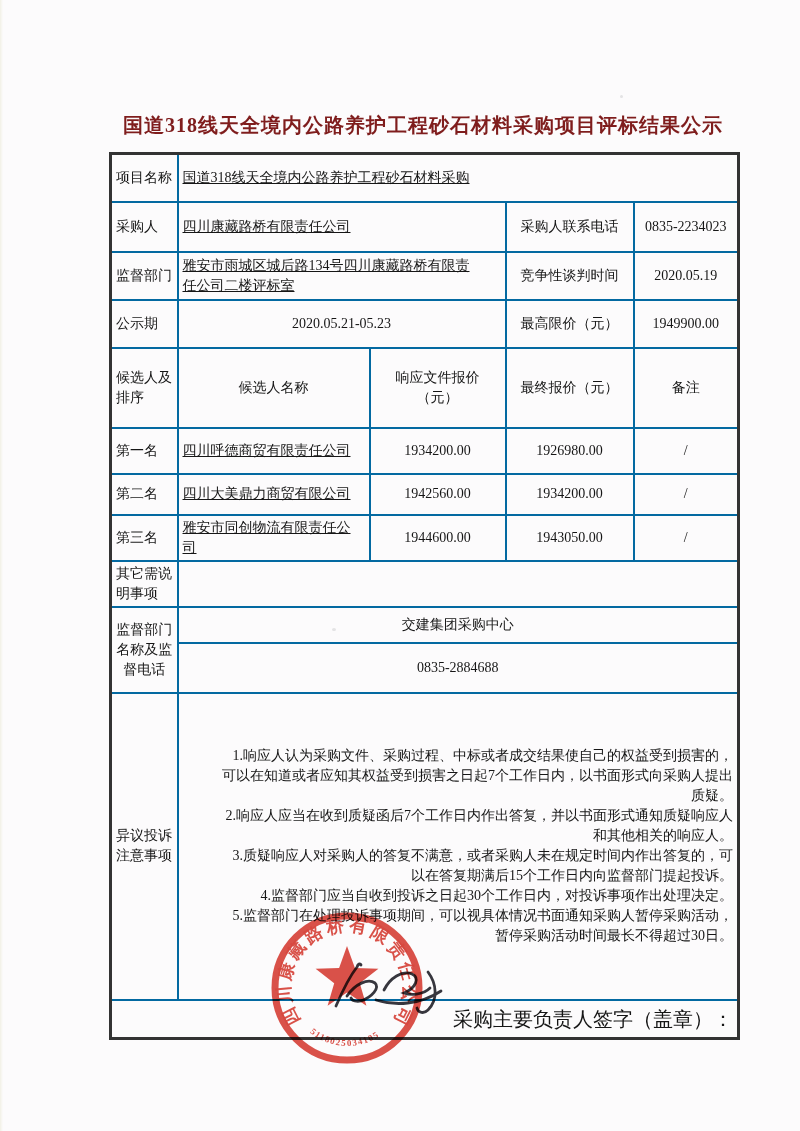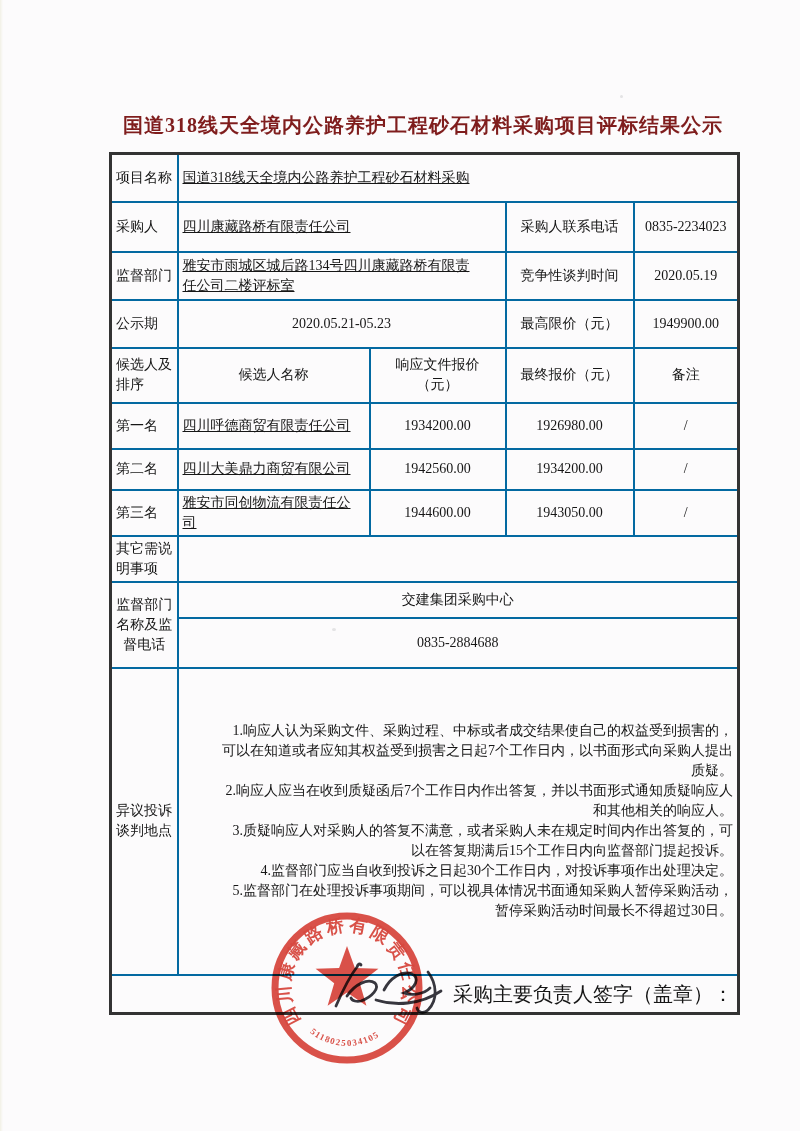--- a/index.html
+++ b/index.html
@@ -90,21 +90,21 @@
 任公司二楼评标室</td>
         <td class="cen">竞争性谈判时间</td>
         <td class="cen">2020.05.19</td>
       </tr>
       <tr style="height:48px">
         <td class="lab">公示期</td>
         <td class="cen" colspan="2">2020.05.21-05.23</td>
         <td class="cen">最高限价（元）</td>
         <td class="cen">1949900.00</td>
       </tr>
-      <tr style="height:55px">
+      <tr style="height:80px">
         <td class="lab pre">候选人及
 排序</td>
         <td class="cen">候选人名称</td>
         <td class="cen pre">响应文件报价
 （元）</td>
         <td class="cen">最终报价（元）</td>
         <td class="cen">备注</td>
       </tr>
       <tr style="height:46px">
         <td class="lab">第一名</td>
@@ -137,21 +137,21 @@
         <td class="cen pre" rowspan="2">监督部门
 名称及监
 督电话</td>
         <td class="cen" colspan="4">交建集团采购中心</td>
       </tr>
       <tr style="height:50px">
         <td class="cen" colspan="4">0835-2884688</td>
       </tr>
       <tr style="height:307px">
         <td class="lab pre">异议投诉
-谈判地点</td>
+注意事项</td>
         <td class="objection-text" colspan="4">1.响应人认为采购文件、采购过程、中标或者成交结果使自己的权益受到损害的，
 可以在知道或者应知其权益受到损害之日起7个工作日内，以书面形式向采购人提出
 质疑。
 2.响应人应当在收到质疑函后7个工作日内作出答复，并以书面形式通知质疑响应人
 和其他相关的响应人。
 3.质疑响应人对采购人的答复不满意，或者采购人未在规定时间内作出答复的，可
 以在答复期满后15个工作日内向监督部门提起投诉。
 4.监督部门应当自收到投诉之日起30个工作日内，对投诉事项作出处理决定。
 5.监督部门在处理投诉事项期间，可以视具体情况书面通知采购人暂停采购活动，
 暂停采购活动时间最长不得超过30日。</td>

